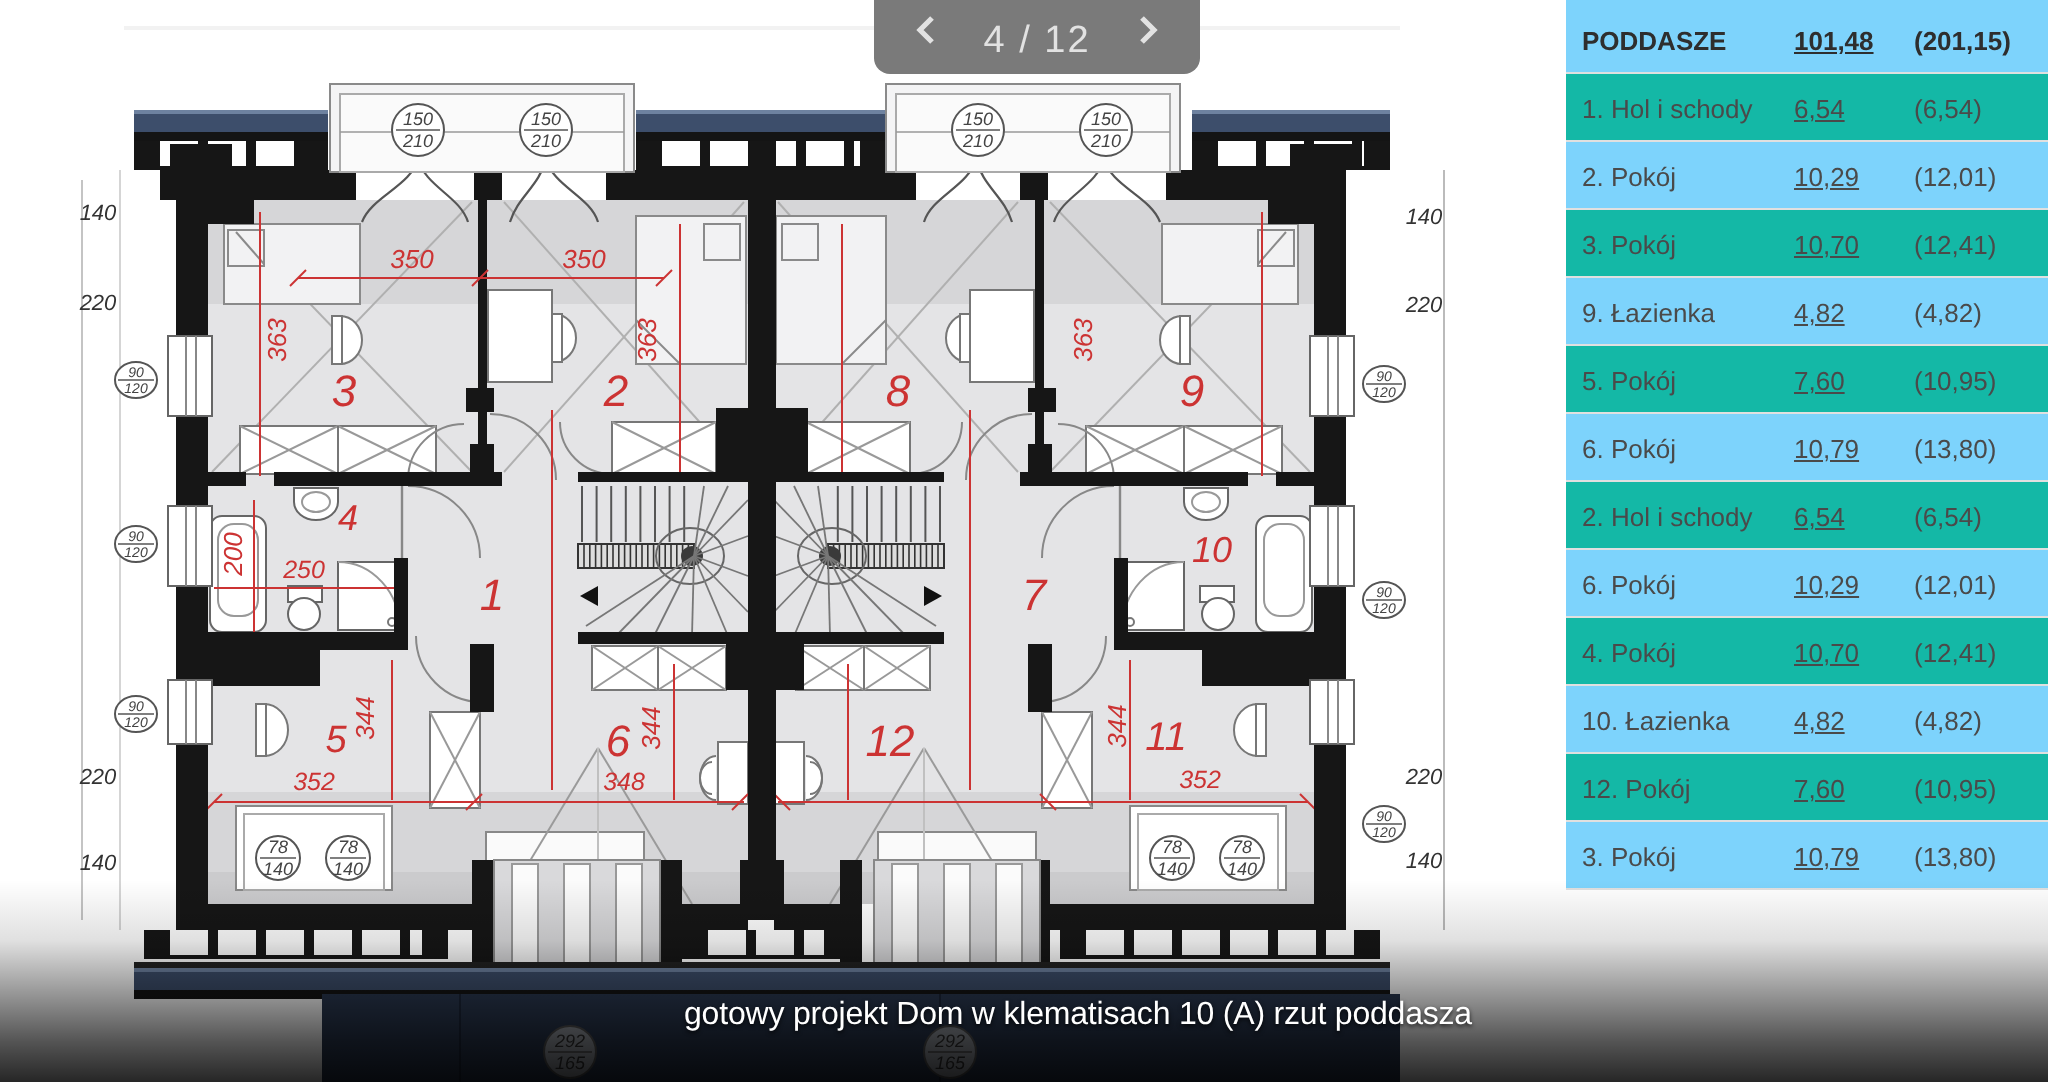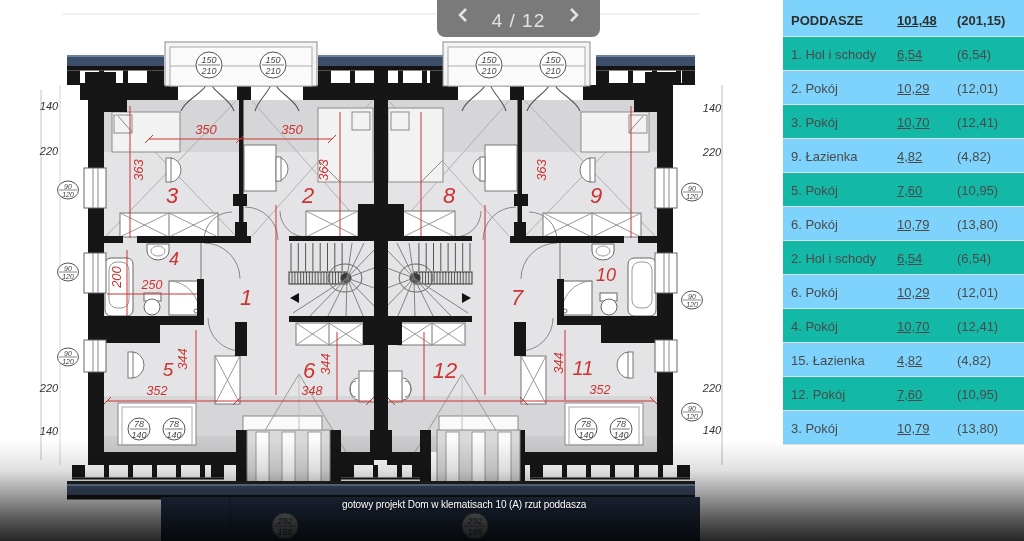--- a/index.html
+++ b/index.html
@@ -5,21 +5,21 @@
 #plan{position:absolute;left:0;top:0;}
 #table{position:absolute;left:783px;top:0;width:241px;}
 .tr{position:relative;height:33px;border-bottom:1px solid #e0e0e0;background:#7dd3fc;font-size:13px;color:#4a4a4a;}
 .tr.g{background:#14b8a6;}
 .tr span{position:absolute;top:10px;}
 .th{height:36px;font-weight:bold;color:#2e2e2e;}
 .th span{top:13px;}
 .c1{left:8px;}.c2{left:114px;text-decoration:underline;}.c3{left:174px;}
 #shade{position:absolute;left:0;top:440px;width:1024px;height:101px;
  background:linear-gradient(to bottom,rgba(0,0,0,0) 0%,rgba(0,0,0,0.12) 30%,rgba(0,0,0,0.45) 60%,rgba(0,0,0,0.67) 80%,rgba(0,0,0,0.85) 100%);}
-#caption{position:absolute;left:342px;top:499px;font-size:10px;letter-spacing:-0.1px;color:#fff;text-shadow:0 1px 2px rgba(0,0,0,0.8);white-space:nowrap;}
+#caption{position:absolute;left:342px;top:499px;font-size:16px;letter-spacing:-0.1px;color:#fff;text-shadow:0 1px 2px rgba(0,0,0,0.8);white-space:nowrap;}
 #nav{position:absolute;left:437px;top:-8px;width:163px;height:45px;background:#7a7a7a;border-radius:8px;}
 #nav .num{position:absolute;left:0;width:100%;text-align:center;top:18px;font-size:19px;color:#e2e2e2;letter-spacing:1px;}
 </style></head><body>
 <div id="stage">
 
 <svg id="plan" width="783" height="541" viewBox="0 0 783 541">
       <rect x="0" y="0" width="783" height="541" fill="#ffffff"></rect>
       <line x1="62" y1="14" x2="700" y2="14" stroke="rgba(0,0,0,0.05)" stroke-width="2"></line>
       <rect x="104" y="100" width="553" height="352" fill="#e4e4e6"></rect>
       <rect x="104" y="100" width="553" height="52" fill="#d6d6d8"></rect>
@@ -593,21 +593,21 @@
         <span class="c1">6. Pokój</span>
         <span class="c2">10,29</span>
         <span class="c3">(12,01)</span>
       </div>
       <div class="tr g">
         <span class="c1">4. Pokój</span>
         <span class="c2">10,70</span>
         <span class="c3">(12,41)</span>
       </div>
       <div class="tr">
-        <span class="c1">15. Łazienka</span>
+        <span class="c1">10. Łazienka</span>
         <span class="c2">4,82</span>
         <span class="c3">(4,82)</span>
       </div>
       <div class="tr g">
         <span class="c1">12. Pokój</span>
         <span class="c2">7,60</span>
         <span class="c3">(10,95)</span>
       </div>
       <div class="tr">
         <span class="c1">3. Pokój</span>

